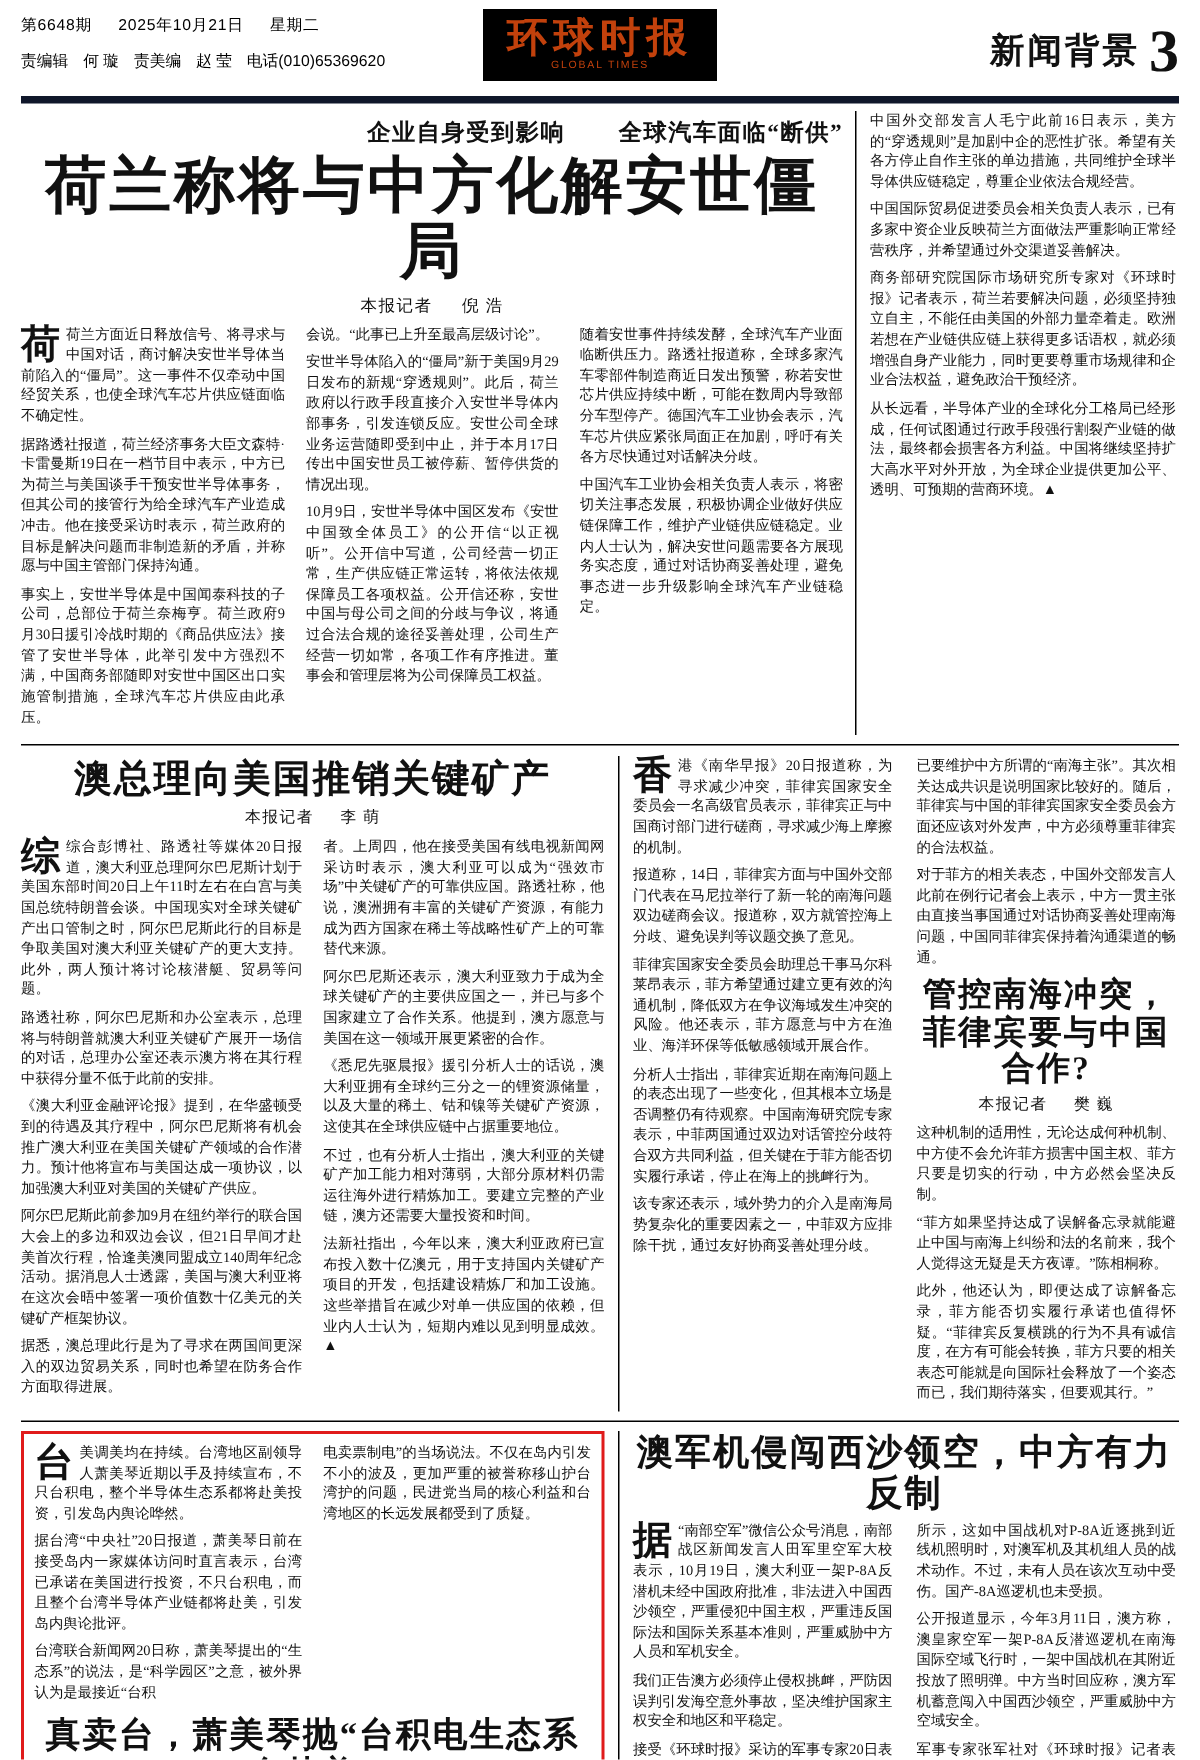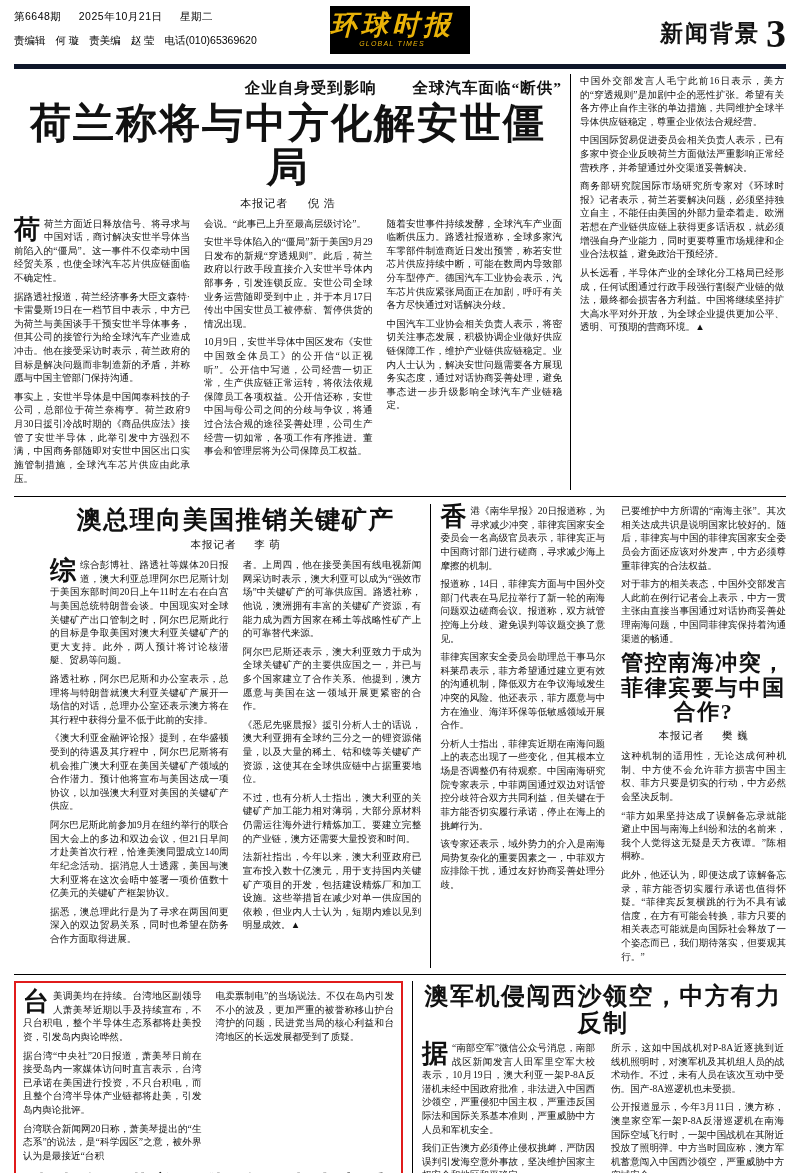--- a/index.html
+++ b/index.html
@@ -13,25 +13,24 @@
 
   
   .masthead{position:relative;height:58px;border-bottom:5px solid #0f172a;}
   .mh-left{position:absolute;left:0;top:4px;width:300px;font-family:"Liberation Sans","DejaVu Sans",sans-serif;}
   .mh-line1{font-size:10.5px;letter-spacing:.5px;color:#000;white-space:nowrap;}
   .mh-line1 span{margin-right:14px;}
   .mh-line2{font-size:10.5px;margin-top:10px;color:#000;white-space:nowrap;}
   .mh-line2 span{margin-right:7px;}
   .mh-logo{
     position:absolute;left:50%;top:0px;transform:translateX(-50%);
-    background:#000;color:#eab308;padding:5px 16px 6px 0;
+    background:#000;color:#c2410c;padding:5px 16px 6px 16px;
     font-size:27px;font-weight:bold;letter-spacing:4px;
     font-family:"Liberation Serif","DejaVu Serif",serif;
     line-height:1.05;
-    font-style:italic;
   }
   .mh-logo .en{display:block;font-size:7px;letter-spacing:1.2px;text-align:center;font-family:"Liberation Sans",sans-serif;font-weight:normal;margin-top:1px;}
   .mh-right{position:absolute;right:0;top:12px;display:flex;align-items:flex-end;gap:6px;}
   .mh-section{font-size:23px;font-weight:bold;letter-spacing:2px;}
   .mh-pageno{font-size:40px;font-weight:bold;line-height:.78;font-family:"Liberation Serif",serif;}
 
   
   .top-wrap{display:flex;margin-top:5px;}
   .top-left{width:556px;padding-right:8px;box-sizing:border-box;}
   .top-right{width:214px;padding-left:9px;box-sizing:border-box;border-left:1px solid #000;}
@@ -57,21 +56,21 @@
     font-size:9.6px;line-height:1.42;text-align:justify;margin:0 0 5px 0;
     text-justify:inter-ideograph;
   }
   .dropcap{
     float:left;font-size:26px;font-weight:bold;line-height:.92;
     margin:1px 4px 0 0;
   }
 
   
   .band{display:flex;margin-top:6px;border-top:1px solid #000;padding-top:7px;}
-  .band-left{width:398px;box-sizing:border-box;padding-right:9px;margin-left:36px;}
+  .band-left{width:398px;box-sizing:border-box;padding-right:9px;}
   .band-right{width:372px;box-sizing:border-box;padding-left:9px;border-left:1px solid #000;}
 
   .h2{
     text-align:center;font-size:25px;font-weight:bold;letter-spacing:1.5px;
     margin:2px 0 4px 0;line-height:1.12;
   }
   .h2.small{font-size:22px;}
   .byline2{text-align:center;font-size:10.5px;margin:1px 0 6px 0;letter-spacing:1px;}
   .byline2 .name{margin-left:14px;}
 

